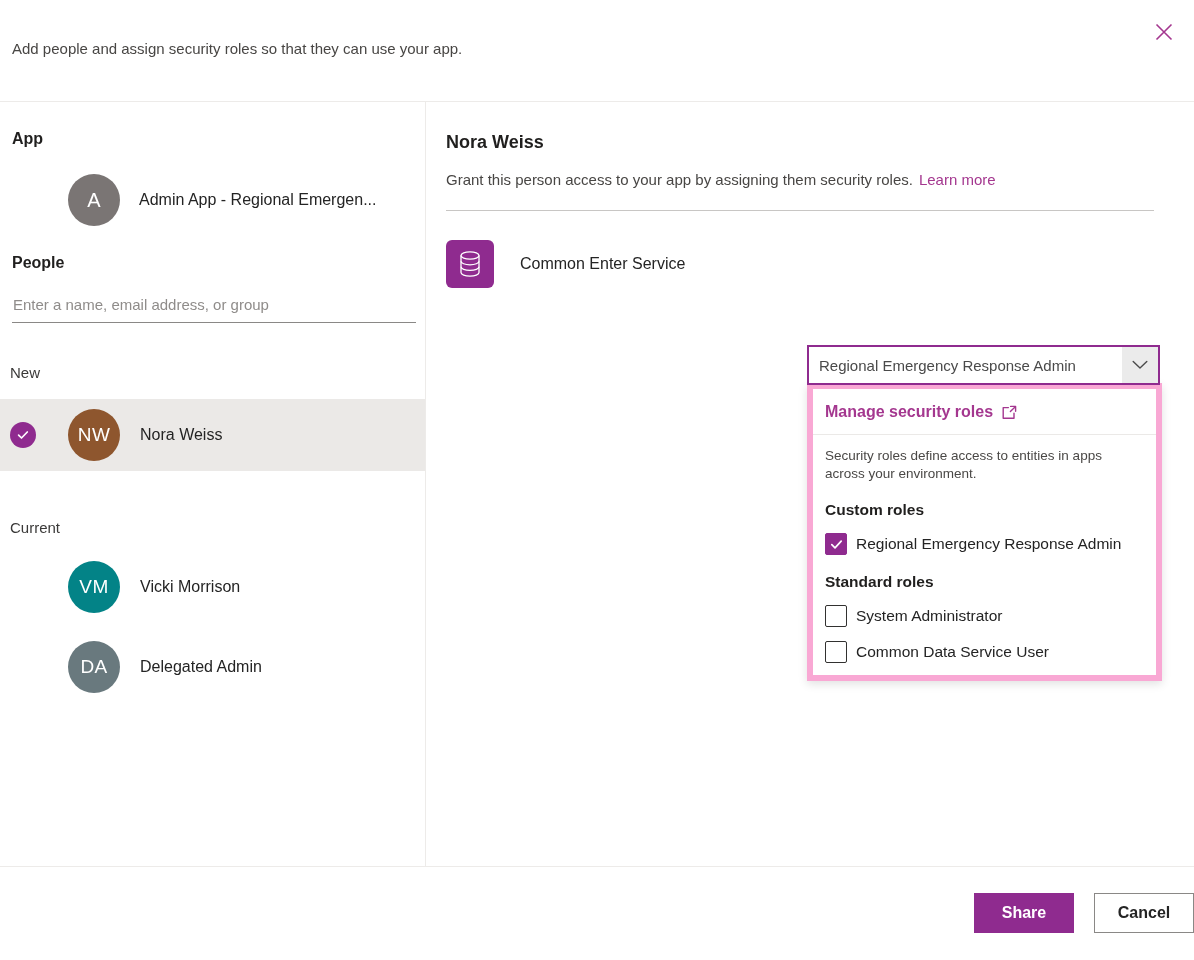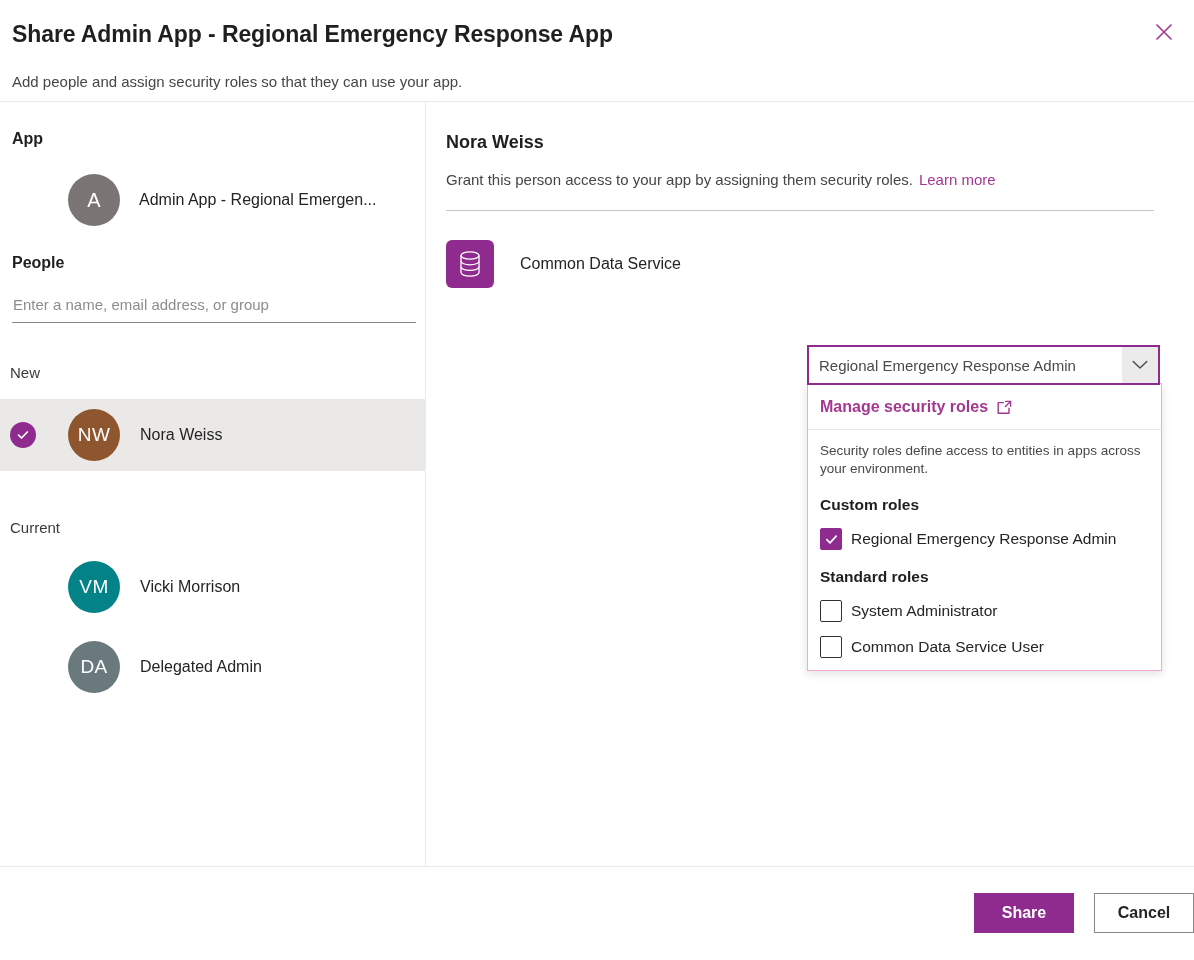--- a/index.html
+++ b/index.html
@@ -253,21 +253,21 @@
     padding: 0;
   }
 
   
   .role-dropdown {
     position: absolute;
     left: 381px;
     top: 281px;
     width: 355px;
     background: #ffffff;
-    border: 1px solid #f9a8d4;
+    border: 6px solid #f9a8d4;
     box-shadow: 0 3px 9px rgba(0,0,0,0.12);
     box-sizing: border-box;
     z-index: 2;
     padding-bottom: 12px;
   }
   .manage-roles-row {
     display: flex;
     align-items: center;
     padding: 14px 0 13px 12px;
     border-bottom: 1px solid #ebe9e7;
@@ -344,21 +344,20 @@
   .btn-secondary {
     background: #ffffff;
     color: #242424;
     border: 1px solid #8a8886;
   }
 </style>
 </head>
 <body>
 
 <div class="dialog-header">
-  <h1 class="dialog-title">Share Admin App - Regional Emergency Response App</h1>
   <p class="dialog-subtitle">Add people and assign security roles so that they can use your app.</p>
   <button class="close-button" aria-label="Close">
     <span>
       <svg width="20" height="20" viewBox="0 0 20 20">
         <path d="M2.5 2.5 L17.5 17.5 M17.5 2.5 L2.5 17.5" stroke="#a4378f" stroke-width="1.6" fill="none"></path>
       </svg>
     </span>
   </button>
 </div>
 
@@ -429,21 +428,21 @@
 
     <div class="service-row">
       <div class="cds-icon">
         <svg width="26" height="30" viewBox="0 0 26 30">
           <ellipse cx="13" cy="6.5" rx="9" ry="3.6" fill="none" stroke="#ffffff" stroke-width="1.3"></ellipse>
           <path d="M4 6.5 V23.5 C4 25.5 8 27.1 13 27.1 C18 27.1 22 25.5 22 23.5 V6.5" fill="none" stroke="#ffffff" stroke-width="1.3"></path>
           <path d="M4 12.2 C4 14.2 8 15.8 13 15.8 C18 15.8 22 14.2 22 12.2" fill="none" stroke="#ffffff" stroke-width="1.3"></path>
           <path d="M4 17.8 C4 19.8 8 21.4 13 21.4 C18 21.4 22 19.8 22 17.8" fill="none" stroke="#ffffff" stroke-width="1.3"></path>
         </svg>
       </div>
-      <div class="service-label">Common Data Service</div>
+      <div class="service-label">Common Enter Service</div>
     </div>
 
     <div class="role-combobox">
       <div class="value">Regional Emergency Response Admin</div>
       <button class="combo-arrow-btn">
         <span>
           <svg width="16" height="10" viewBox="0 0 16 10">
             <path d="M1.2 1.6 L8 8 L14.8 1.6" fill="none" stroke="#4a4a4a" stroke-width="1.4" stroke-linecap="round" stroke-linejoin="round"></path>
           </svg>
         </span>

